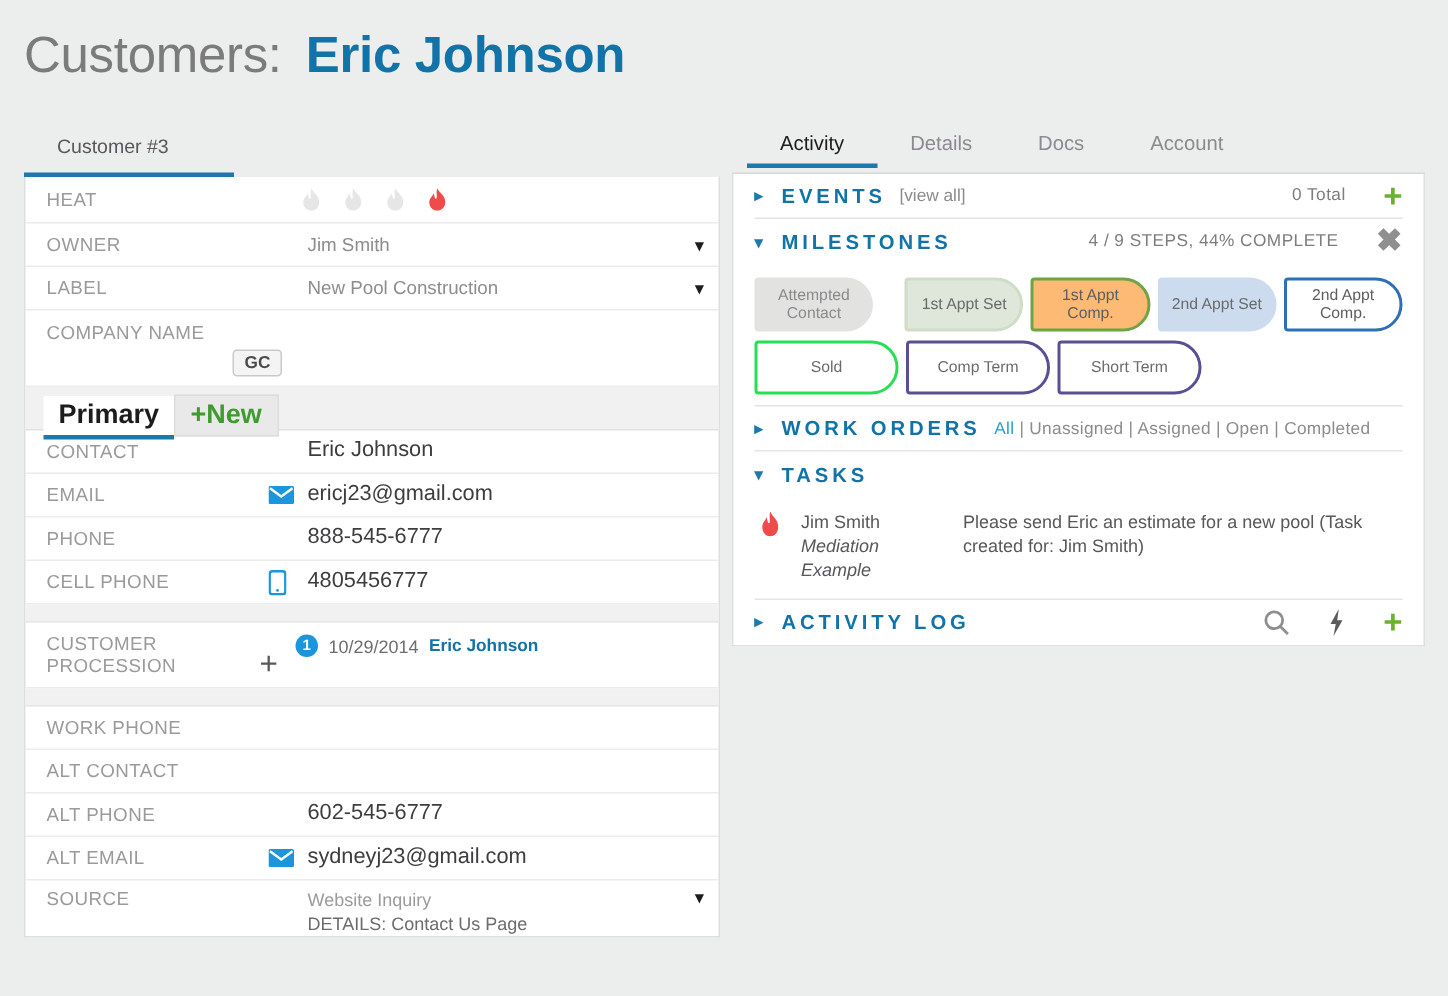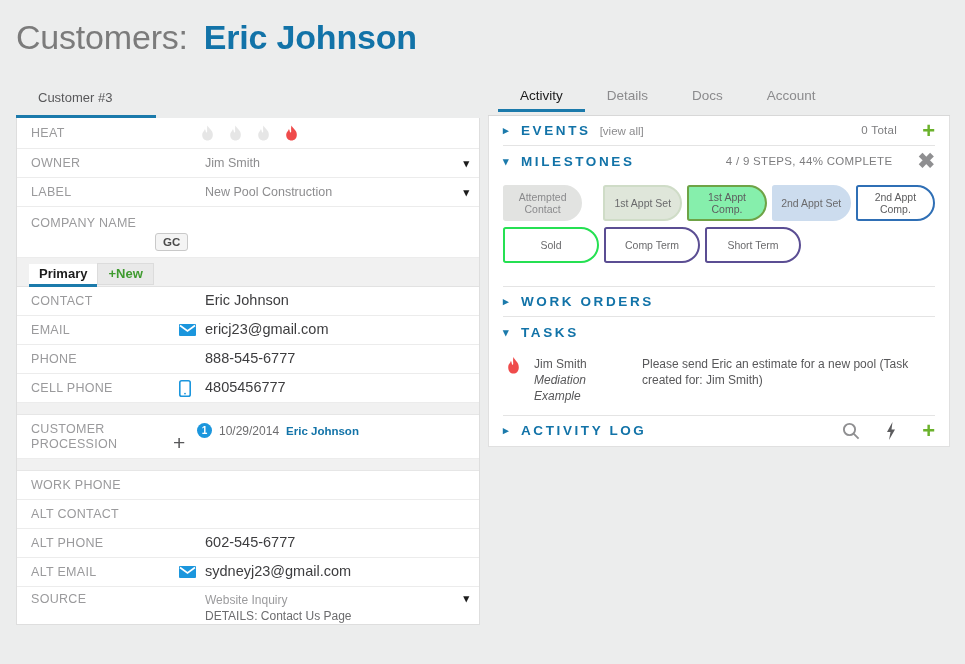--- a/index.html
+++ b/index.html
@@ -67,21 +67,21 @@
     display: inline-block; margin-left: 124px; margin-top: 2px;
     border: 1px solid #c9c9c9; background: #f4f4f4; border-radius: 3px;
     font-size: 11.5px; font-weight: 700; color: #4a4a4a; padding: 2px 7px;
   }
 
   .subtabbar {
     background: #f1f1f1; border-bottom: 1px solid #e2e2e2;
     padding: 6px 0 0 12px; height: 29px;
   }
   .subtab {
-    display: inline-block; font-size: 13px; font-weight: 700;
+    display: inline-block; font-size: 18px; font-weight: 700;
     padding: 2px 10px 3px 10px; position: relative; top: -1px;
   }
   .subtab.active { background: #ffffff; color: #1c1c1c; border-bottom: 3px solid #1b7aab; }
   .subtab.newtab { color: #3f9b2f; background: #e9e9e9; border: 1px solid #dcdcdc; }
 
   .spacer-row { height: 12px; background: #f1f1f1; border-bottom: 1px solid #e6e6e6; }
 
   .row-proc { align-items: flex-start; padding-top: 5px; min-height: 44px; }
   .row-proc .row-label { padding-top: 2px; }
   .proc-plus { font-size: 21px; color: #58585a; line-height: 1; margin-left: -6px; padding-top: 12px; width: 24px;}
@@ -131,21 +131,21 @@
   .sec-meta { font-size: 11.5px; color: #7d7d7f; letter-spacing: 0.3px; }
   .plus-green { color: #6bb22c; font-size: 22px; line-height: 0.7; font-weight: 700;}
   .x-gray { color: #8f8f91; font-size: 21px; line-height: 0.8; font-weight: 700; }
 
   .wo-filters { font-size: 11.5px; color: #8b8b8d; letter-spacing: 0.2px;}
   .wo-filters .act { color: #2a9dc6; }
 
   
   .ms-wrap { padding: 9px 0 7px 0; border-bottom: 1px solid #e4e4e4; }
   .ms-row { display: flex; gap: 5px; margin-bottom: 6px; }
-  .ms-row:last-child { margin-bottom: 16px; }
+  .ms-row:last-child { margin-bottom: 0; }
   .chip {
     display: flex; align-items: center; justify-content: center; text-align: center;
     height: 36px; font-size: 10.5px; color: #6a6a6c; line-height: 1.18;
     border-radius: 3px 20px 20px 3px; border: 2px solid transparent;
     padding: 0 6px;
   }
 
   
   .task-row { display: flex; gap: 12px; padding: 10px 0 10px 2px; border-bottom: 1px solid #e4e4e4; align-items: flex-start;}
   .task-who { width: 96px; flex: none; font-size: 12px; color: #58585a; line-height: 1.33; }
@@ -323,34 +323,35 @@
         <span class="sec-title">MILESTONES</span>
         <span class="sec-right">
           <span class="sec-meta">4 / 9 STEPS, 44% COMPLETE</span>
           <span class="x-gray">✖</span>
         </span>
       </div>
       <div class="ms-wrap">
         <div class="ms-row" id="ms-row-1">
             <div class="chip" style="width: 96px; background: rgb(226, 227, 225); border-color: rgb(226, 227, 225); color: rgb(138, 138, 140);">Attempted Contact</div>
             <div class="chip" style="width: 96px; background: rgb(223, 230, 218); border-color: rgb(207, 220, 199); color: rgb(106, 106, 108); margin-left: 16px;">1st Appt Set</div>
-            <div class="chip" style="width: 96px; background: #86efac; border-color: rgb(110, 163, 70); color: rgb(93, 93, 95);">1st Appt Comp.</div>
+            <div class="chip" style="width: 96px; background: #fdba74; border-color: rgb(110, 163, 70); color: rgb(93, 93, 95);">1st Appt Comp.</div>
             <div class="chip" style="width: 96px; background: rgb(204, 220, 238); border-color: rgb(204, 220, 238); color: rgb(106, 106, 108);">2nd Appt Set</div>
             <div class="chip" style="width: 96px; background: rgb(255, 255, 255); border-color: rgb(47, 111, 181); color: rgb(93, 93, 95);">2nd Appt Comp.</div>
           </div>
         <div class="ms-row" id="ms-row-2">
             <div class="chip" style="width: 96px; background: rgb(255, 255, 255); border-color: rgb(37, 224, 82); color: rgb(106, 106, 108);">Sold</div>
             <div class="chip" style="width: 96px; background: rgb(255, 255, 255); border-color: rgb(91, 78, 147); color: rgb(106, 106, 108);">Comp Term</div>
             <div class="chip" style="width: 96px; background: rgb(255, 255, 255); border-color: rgb(91, 78, 147); color: rgb(106, 106, 108);">Short Term</div>
           </div>
       </div>
 
       <div class="sec-head">
         <span class="caret">▸</span>
         <span class="sec-title">WORK ORDERS</span>
+        <span class="wo-filters" id="wo-filters"><span class="act">All</span><span> | </span><span>Unassigned</span><span> | </span><span>Assigned</span><span> | </span><span>Open</span><span> | </span><span>Completed</span></span>
       </div>
 
       <div class="sec-head noborder">
         <span class="caret">▾</span>
         <span class="sec-title">TASKS</span>
       </div>
       <div id="task-list">
           <div class="task-row">
             <span>
               <svg width="17" height="18" viewBox="0 0 16 17">

